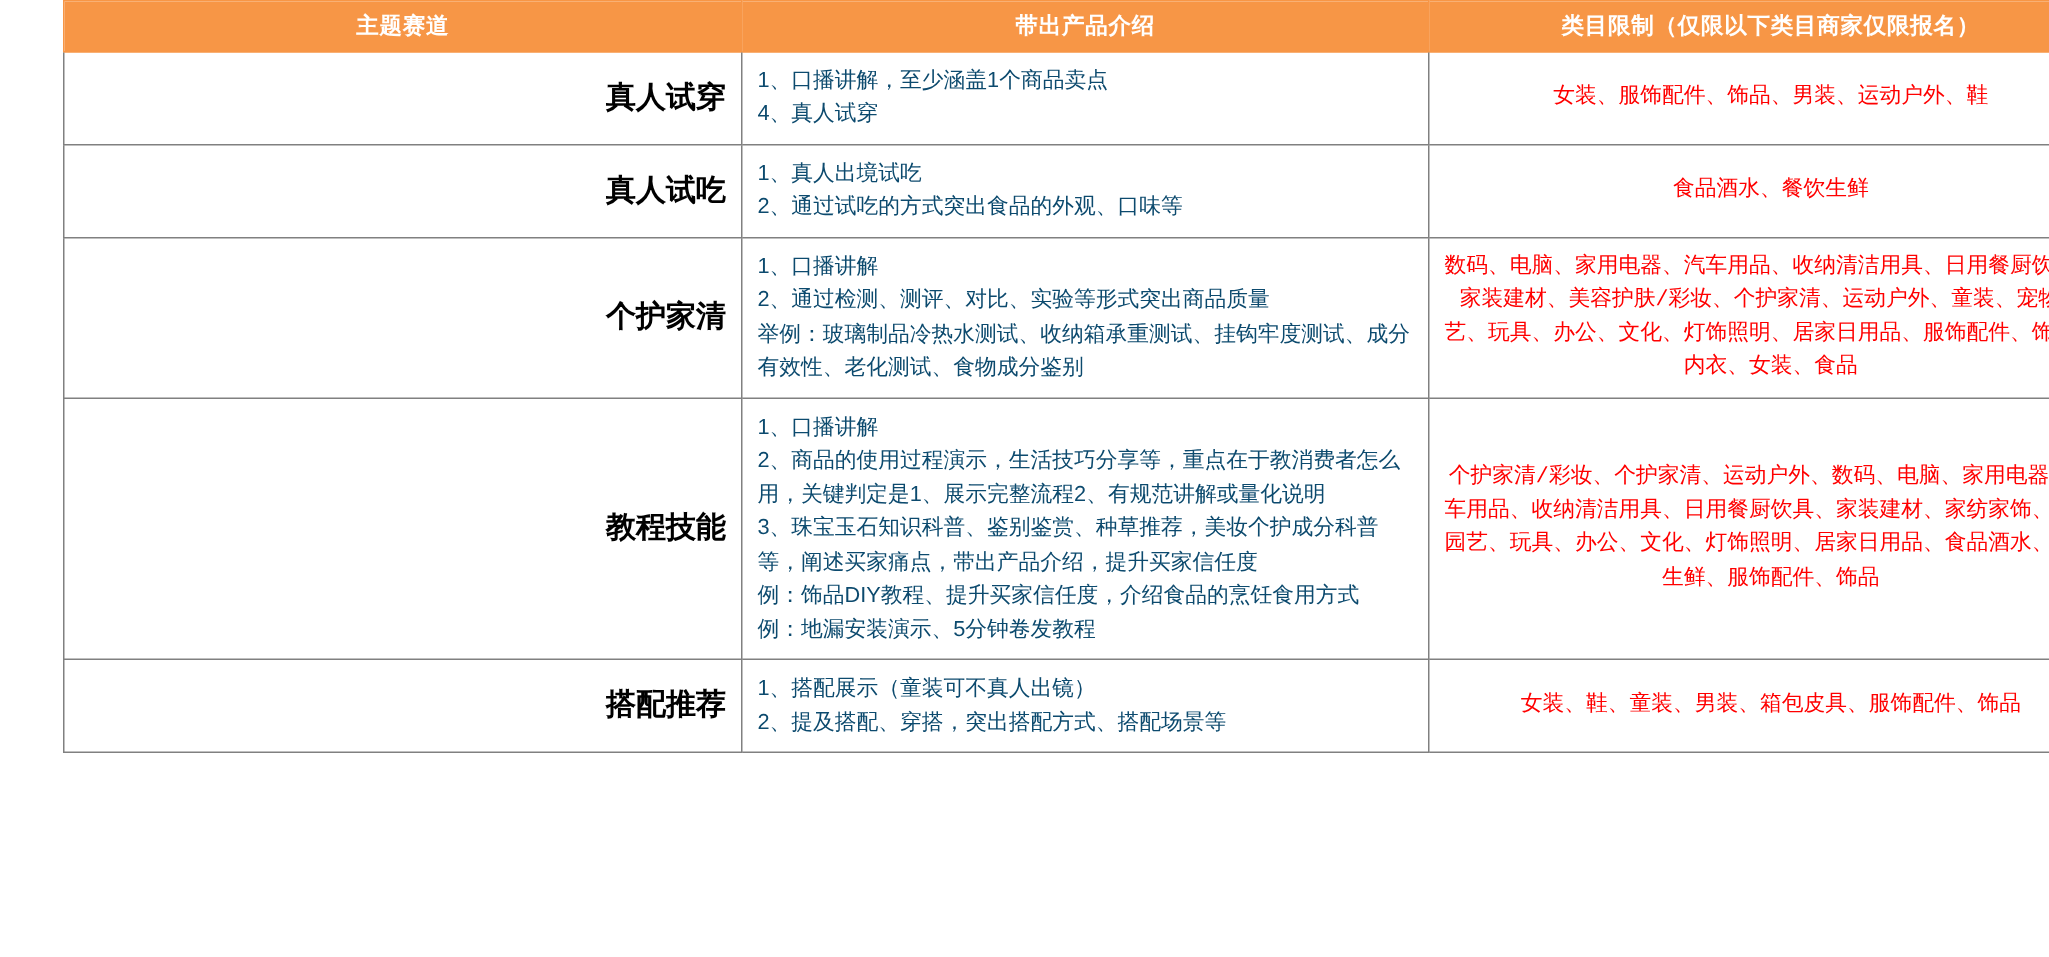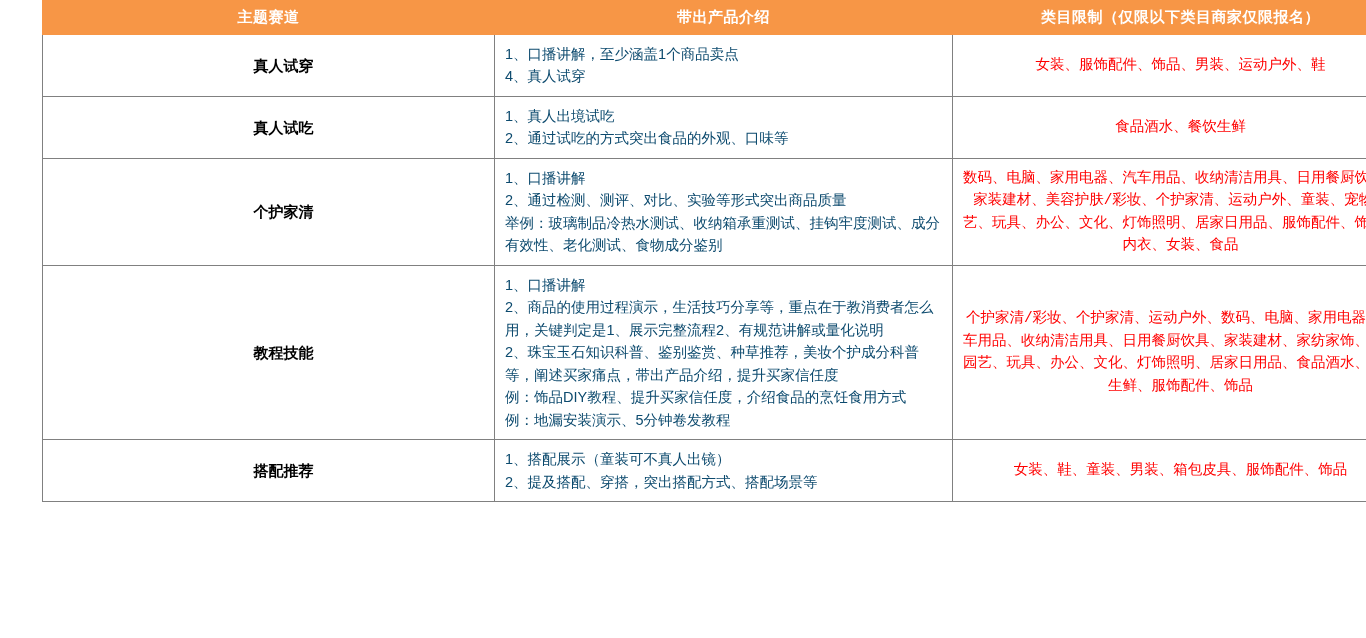--- a/index.html
+++ b/index.html
@@ -36,24 +36,24 @@
     letter-spacing: 0.5px;
   }
   tbody td {
     border: 1px solid #808080;
     vertical-align: middle;
     font-size: 14.5px;
     line-height: 1.55;
     padding: 8px 10px;
   }
   td.track-name {
-    text-align: center;
+    text-align: right;
     font-weight: bold;
     color: #000000;
-    font-size: 15px;
+    font-size: 20px;
     padding-left: 40px;
   }
   td.track-desc {
     text-align: left;
     color: #0c4a6e;
   }
   td.track-limit {
     text-align: center;
     color: #FF0000;
     font-family: Liberation Mono, monospace;
@@ -108,21 +108,21 @@
         </td>
         <td class="track-limit">
           <span class="limit-text">数码、电脑、家用电器、汽车用品、收纳清洁用具、日用餐厨饮具、家装建材、美容护肤/彩妆、个护家清、运动户外、童装、宠物园艺、玩具、办公、文化、灯饰照明、居家日用品、服饰配件、饰品、内衣、女装、食品</span>
         </td>
       </tr>
       <tr>
         <td class="track-name">教程技能</td>
         <td class="track-desc">
           <span class="desc-line">1、口播讲解</span>
           <span class="desc-line">2、商品的使用过程演示，生活技巧分享等，重点在于教消费者怎么用，关键判定是1、展示完整流程2、有规范讲解或量化说明</span>
-          <span class="desc-line">2、珠宝玉石知识科普、鉴别鉴赏、种草推荐，美妆个护成分科普等，阐述买家痛点，带出产品介绍，提升买家信任度</span>
+          <span class="desc-line">3、珠宝玉石知识科普、鉴别鉴赏、种草推荐，美妆个护成分科普等，阐述买家痛点，带出产品介绍，提升买家信任度</span>
           <span class="desc-line">例：饰品DIY教程、提升买家信任度，介绍食品的烹饪食用方式</span>
           <span class="desc-line">例：地漏安装演示、5分钟卷发教程</span>
         </td>
         <td class="track-limit">
           <span class="limit-text">个护家清/彩妆、个护家清、运动户外、数码、电脑、家用电器、汽车用品、收纳清洁用具、日用餐厨饮具、家装建材、家纺家饰、宠物园艺、玩具、办公、文化、灯饰照明、居家日用品、食品酒水、餐饮生鲜、服饰配件、饰品</span>
         </td>
       </tr>
       <tr>
         <td class="track-name">搭配推荐</td>
         <td class="track-desc">

